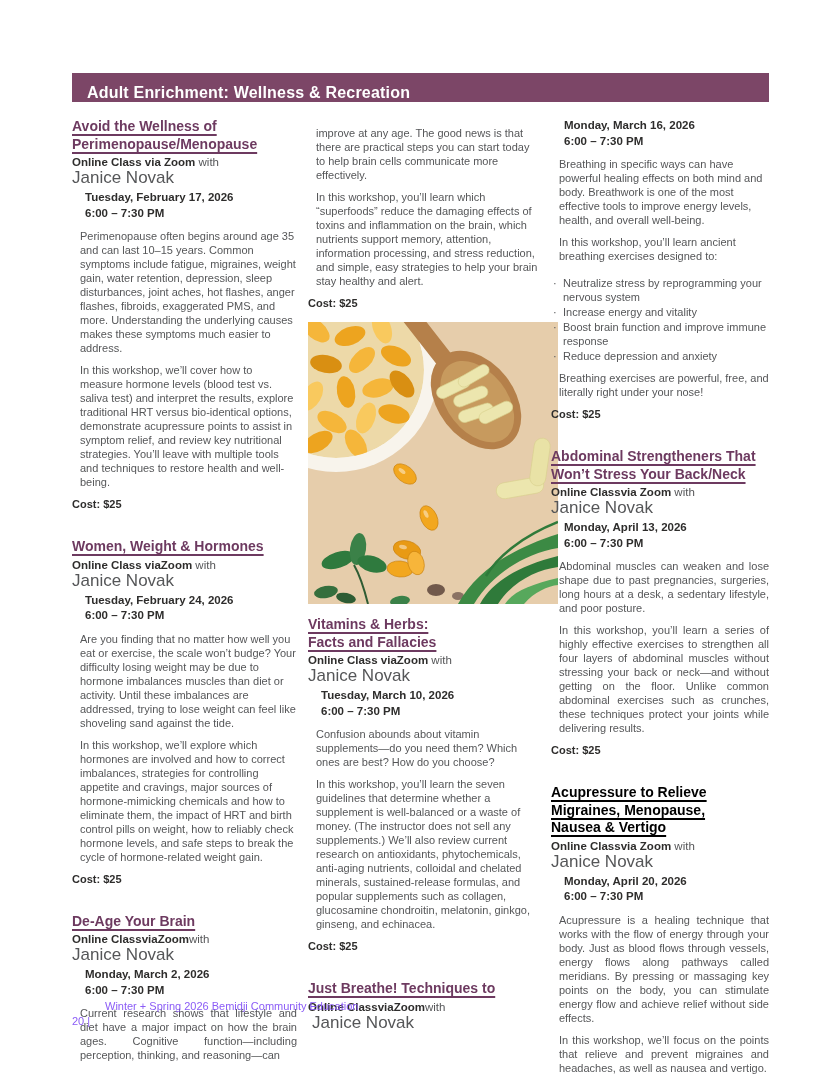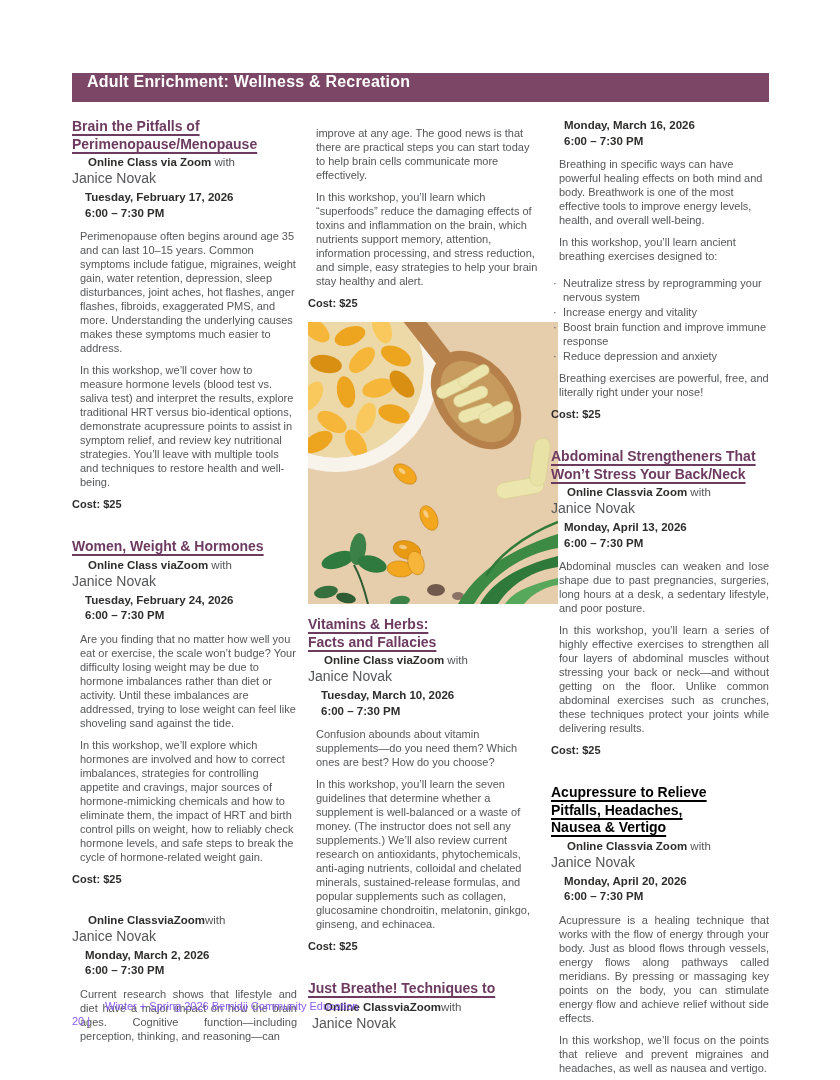--- a/index.html
+++ b/index.html
@@ -1,30 +1,30 @@
 <!DOCTYPE html>
 <html><head>
 <meta charset="utf-8">
 <style>
   html,body{margin:0;padding:0;background:#ffffff;}
   body{width:840px;height:1080px;position:relative;overflow:hidden;
        font-family:"Liberation Sans",sans-serif;color:#555658;}
   .band{position:absolute;left:72px;top:73px;width:697px;height:29px;
-        display:flex;align-items:flex-start;box-sizing:border-box;padding-left:15px;
+        display:flex;align-items:flex-end;box-sizing:border-box;padding-left:15px;
         font-weight:bold;font-size:16px;color:#ffffff;letter-spacing:.2px;}
   .col{position:absolute;top:118px;font-size:11px;line-height:14px;}
   .col1{left:72px;width:233px;}
   .col2{left:308px;width:241px;}
   .col3{left:551px;width:226px;}
   .sec{margin-bottom:27px;}
   .title{margin:0 0 2px 0;font-size:14px;line-height:17.5px;font-weight:bold;}
   .tl{display:block;text-decoration:underline;text-decoration-thickness:1.5px;text-underline-offset:2.5px;}
   .fmt{font-size:11.5px;line-height:15px;color:#555658;}
-  .fmt b{color:#2e2d2c;margin-left:16px;}
-  .inst{font-size:14px;line-height:16px;margin-bottom:2px;}
+  .fmt b{color:#2e2d2c;}
+  .inst{font-size:17px;line-height:16px;margin-bottom:2px;}
   .when{margin:4px 0 3px 13px;font-weight:bold;color:#2e2d2c;font-size:11.5px;line-height:15.5px;}
   .para{margin:8px;}
   .just .para{text-align:justify;}
   .cost{font-weight:bold;color:#2e2d2c;}
   .bullets{margin:13px 0 0 1px;}
   .bullet{position:relative;padding-left:11px;}
   .bullet + .bullet{margin-top:1px;}
   .bullet .dot{position:absolute;left:1px;top:0;}
   .photo{display:block;width:250px;height:282px;margin:12px 0 12px 0;}
   .footer-line{position:absolute;font-size:11px;color:#8b5cf6;}
@@ -35,21 +35,21 @@
 <body>
 
 <div class="band" style="background:#7c4667">
   <span>Adult Enrichment: Wellness &amp; Recreation</span>
 </div>
 
 <div class="col col1">
 
   <section class="sec">
     <h3 class="title" style="color:#6d3a60">
-      <span class="tl">Brain the Pitfalls of</span>
+      <span class="tl">Avoid the Wellness of</span>
       <span class="tl">Perimenopause/Menopause</span>
     </h3>
     <div class="fmt"><b>Online Class via Zoom</b><span> with</span></div>
     <div class="inst">Janice Novak</div>
     <div class="when">
       <div>Tuesday, February 17, 2026</div>
       <div>6:00 – 7:30 PM</div>
     </div>
     <p class="para">Perimenopause often begins around age 35 and can last 10–15 years. Common symptoms include fatigue, migraines, weight gain, water retention, depression, sleep disturbances, joint aches, hot flashes, anger flashes, fibroids, exaggerated PMS, and more. Understanding the underlying causes makes these symptoms much easier to address.</p>
     <p class="para">In this workshop, we’ll cover how to measure hormone levels (blood test vs. saliva test) and interpret the results, explore traditional HRT versus bio-identical options, demonstrate acupressure points to assist in symptom relief, and review key nutritional strategies. You’ll leave with multiple tools and techniques to restore health and well-being.</p>
@@ -59,26 +59,29 @@
   <section class="sec">
     <h3 class="title" style="color:#6d3a60">
       <span class="tl">Women, Weight &amp; Hormones</span>
     </h3>
     <div class="fmt"><b>Online Class viaZoom</b><span> with</span></div>
     <div class="inst">Janice Novak</div>
     <div class="when">
       <div>Tuesday, February 24, 2026</div>
       <div>6:00 – 7:30 PM</div>
     </div>
-    <p class="para">Are you finding that no matter how well you eat or exercise, the scale won’t budge? Your difficulty losing weight may be due to hormone imbalances rather than diet or activity. Until these imbalances are addressed, trying to lose weight can feel like shoveling sand against the tide.</p>
+    <p class="para">Are you finding that no matter how well you eat or exercise, the scale won’t budge? Your difficulty losing weight may be due to hormone imbalances muscles than diet or activity. Until these imbalances are addressed, trying to lose weight can feel like shoveling sand against the tide.</p>
     <p class="para">In this workshop, we’ll explore which hormones are involved and how to correct imbalances, strategies for controlling appetite and cravings, major sources of hormone-mimicking chemicals and how to eliminate them, the impact of HRT and birth control pills on weight, how to reliably check hormone levels, and safe steps to break the cycle of hormone-related weight gain.</p>
     <div class="cost">Cost: $25</div>
   </section>
 
   <section class="sec just">
+    <h3 class="title" style="color:#6d3a60">
+      <span class="tl">De-Age Your Brain</span>
+    </h3>
     <div class="fmt"><b>Online ClassviaZoom</b><span>with</span></div>
     <div class="inst">Janice Novak</div>
     <div class="when">
       <div>Monday, March 2, 2026</div>
       <div>6:00 – 7:30 PM</div>
     </div>
     <p class="para">Current research shows that lifestyle and diet have a major impact on how the brain ages. Cognitive function—including perception, thinking, and reasoning—can</p>
   </section>
 </div>
 
@@ -224,21 +227,21 @@
       <div>6:00 – 7:30 PM</div>
     </div>
     <p class="para">Abdominal muscles can weaken and lose shape due to past pregnancies, surgeries, long hours at a desk, a sedentary lifestyle, and poor posture.</p>
     <p class="para">In this workshop, you’ll learn a series of highly effective exercises to strengthen all four layers of abdominal muscles without stressing your back or neck—and without getting on the floor. Unlike common abdominal exercises such as crunches, these techniques protect your joints while delivering results.</p>
     <div class="cost">Cost: $25</div>
   </section>
 
   <section class="sec just">
     <h3 class="title" style="color:#000000">
       <span class="tl">Acupressure  to  Relieve</span>
-      <span class="tl">Pitfalls, Headaches,</span>
+      <span class="tl">Migraines, Menopause,</span>
       <span class="tl">Nausea &amp; Vertigo</span>
     </h3>
     <div class="fmt"><b>Online  Classvia  Zoom</b><span>  with</span></div>
     <div class="inst">Janice Novak</div>
     <div class="when">
       <div>Monday, April 20, 2026</div>
       <div>6:00 – 7:30 PM</div>
     </div>
     <p class="para">Acupressure is a healing technique that works with the flow of energy through your body. Just as blood flows through vessels, energy flows along pathways called meridians. By pressing or massaging key points on the body, you can stimulate energy flow and achieve relief without side effects.</p>
     <p class="para">In this workshop, we’ll focus on the points that relieve and prevent migraines and headaches, as well as nausea and vertigo.</p>

